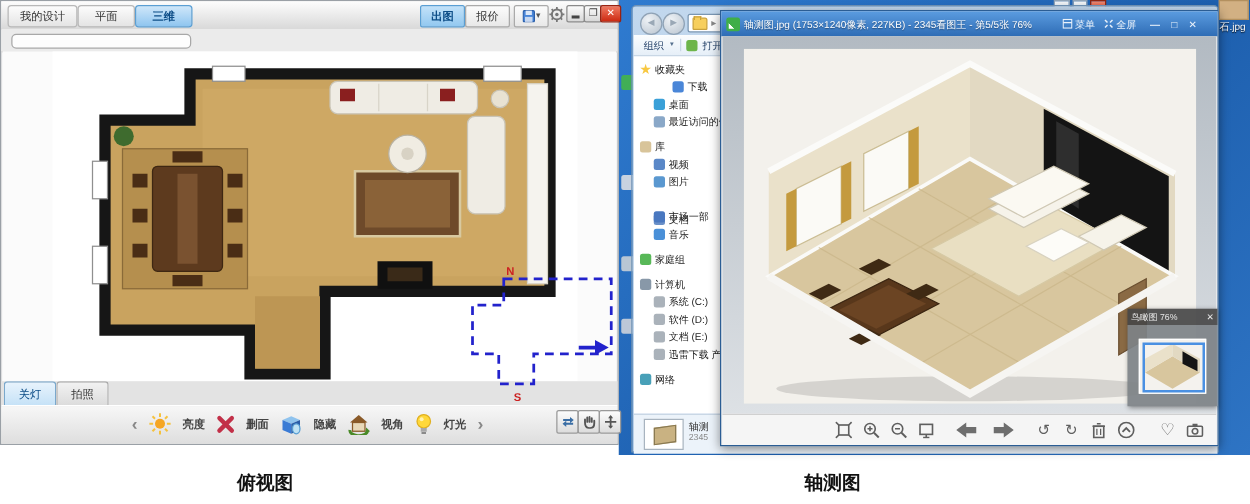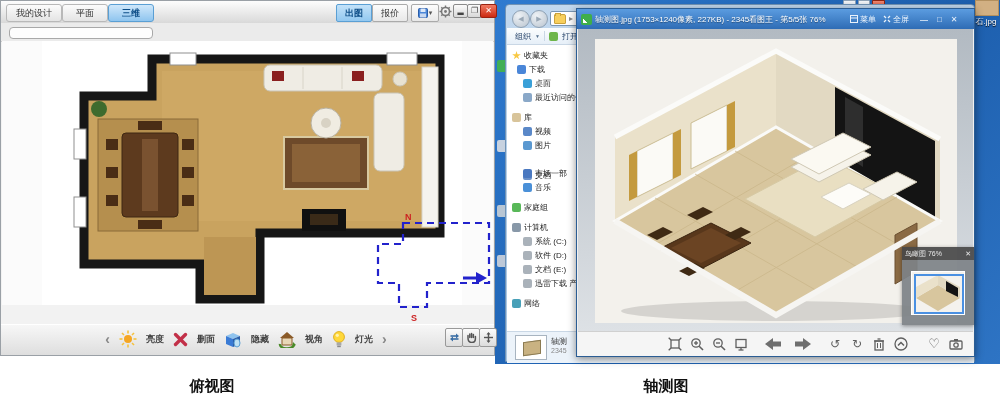--- a/index.html
+++ b/index.html
@@ -223,20 +223,24 @@
   </div>
 
   <svg class="abs" style="left:370px;top:210px;z-index:5" width="126" height="114" viewBox="0 0 126 114">
     <polygon points="32,12 118,12 118,72 56,72 56,96 28,96 28,72 7,72 7,33 32,33" fill="none" stroke="#2222cc" stroke-width="2.2" stroke-dasharray="7 5"></polygon>
     <line x1="92" y1="67" x2="105" y2="67" stroke="#2222cc" stroke-width="3"></line>
     <polygon points="105,61 116,67 105,73" fill="#2222cc"></polygon>
     <text x="34" y="9" font-size="9" font-weight="bold" fill="#cc2222">N</text>
     <text x="40" y="110" font-size="9" font-weight="bold" fill="#cc2222">S</text>
   </svg>
 
+  <div class="abs" id="da-bottomtabs">
+    <div class="da-btab active" style="left:2px;width:40px">关灯</div>
+    <div class="da-btab" style="left:44px;width:40px">拍照</div>
+  </div>
 
   <div class="abs" id="da-toolbar"></div>
   <div class="abs" id="da-tools">
     <span class="strip-arrow">‹</span>
 
     <svg width="18" height="18" viewBox="0 0 18 18">
       <circle cx="9" cy="9" r="4" fill="#f5a623"></circle>
       <g stroke="#f5c23e" stroke-width="1.6">
         <line x1="9" y1="0.5" x2="9" y2="3.5"></line>
           <line x1="9" y1="14.5" x2="9" y2="17.5"></line>
@@ -326,21 +330,21 @@
     <span style="width:1px;height:10px;background:#c9d7e5"></span>
     <span style="width:9px;height:9px;background:#6db54a;border-radius:2px"></span>
     <span>打开</span>
   </div>
 
   <div id="exp-sidebar">
     <div class="exp-row" style="left:5px;top:4px">
         <span class="exp-ico" style="background:#f8c842;clip-path:polygon(50% 0,61% 35%,98% 35%,68% 57%,79% 91%,50% 70%,21% 91%,32% 57%,2% 35%,39% 35%)"></span>
         <span>收藏夹</span>
       </div>
-    <div class="exp-row" style="left:10px;top:18px">
+    <div class="exp-row" style="left:31px;top:18px">
         <span class="exp-ico" style="background:#4a86d8"></span>
         <span>下载</span>
       </div>
     <div class="exp-row" style="left:16px;top:32px">
         <span class="exp-ico" style="background:#3aa0d8"></span>
         <span>桌面</span>
       </div>
     <div class="exp-row" style="left:16px;top:46px">
         <span class="exp-ico" style="background:#8aa8c8"></span>
         <span>最近访问的位置</span>

